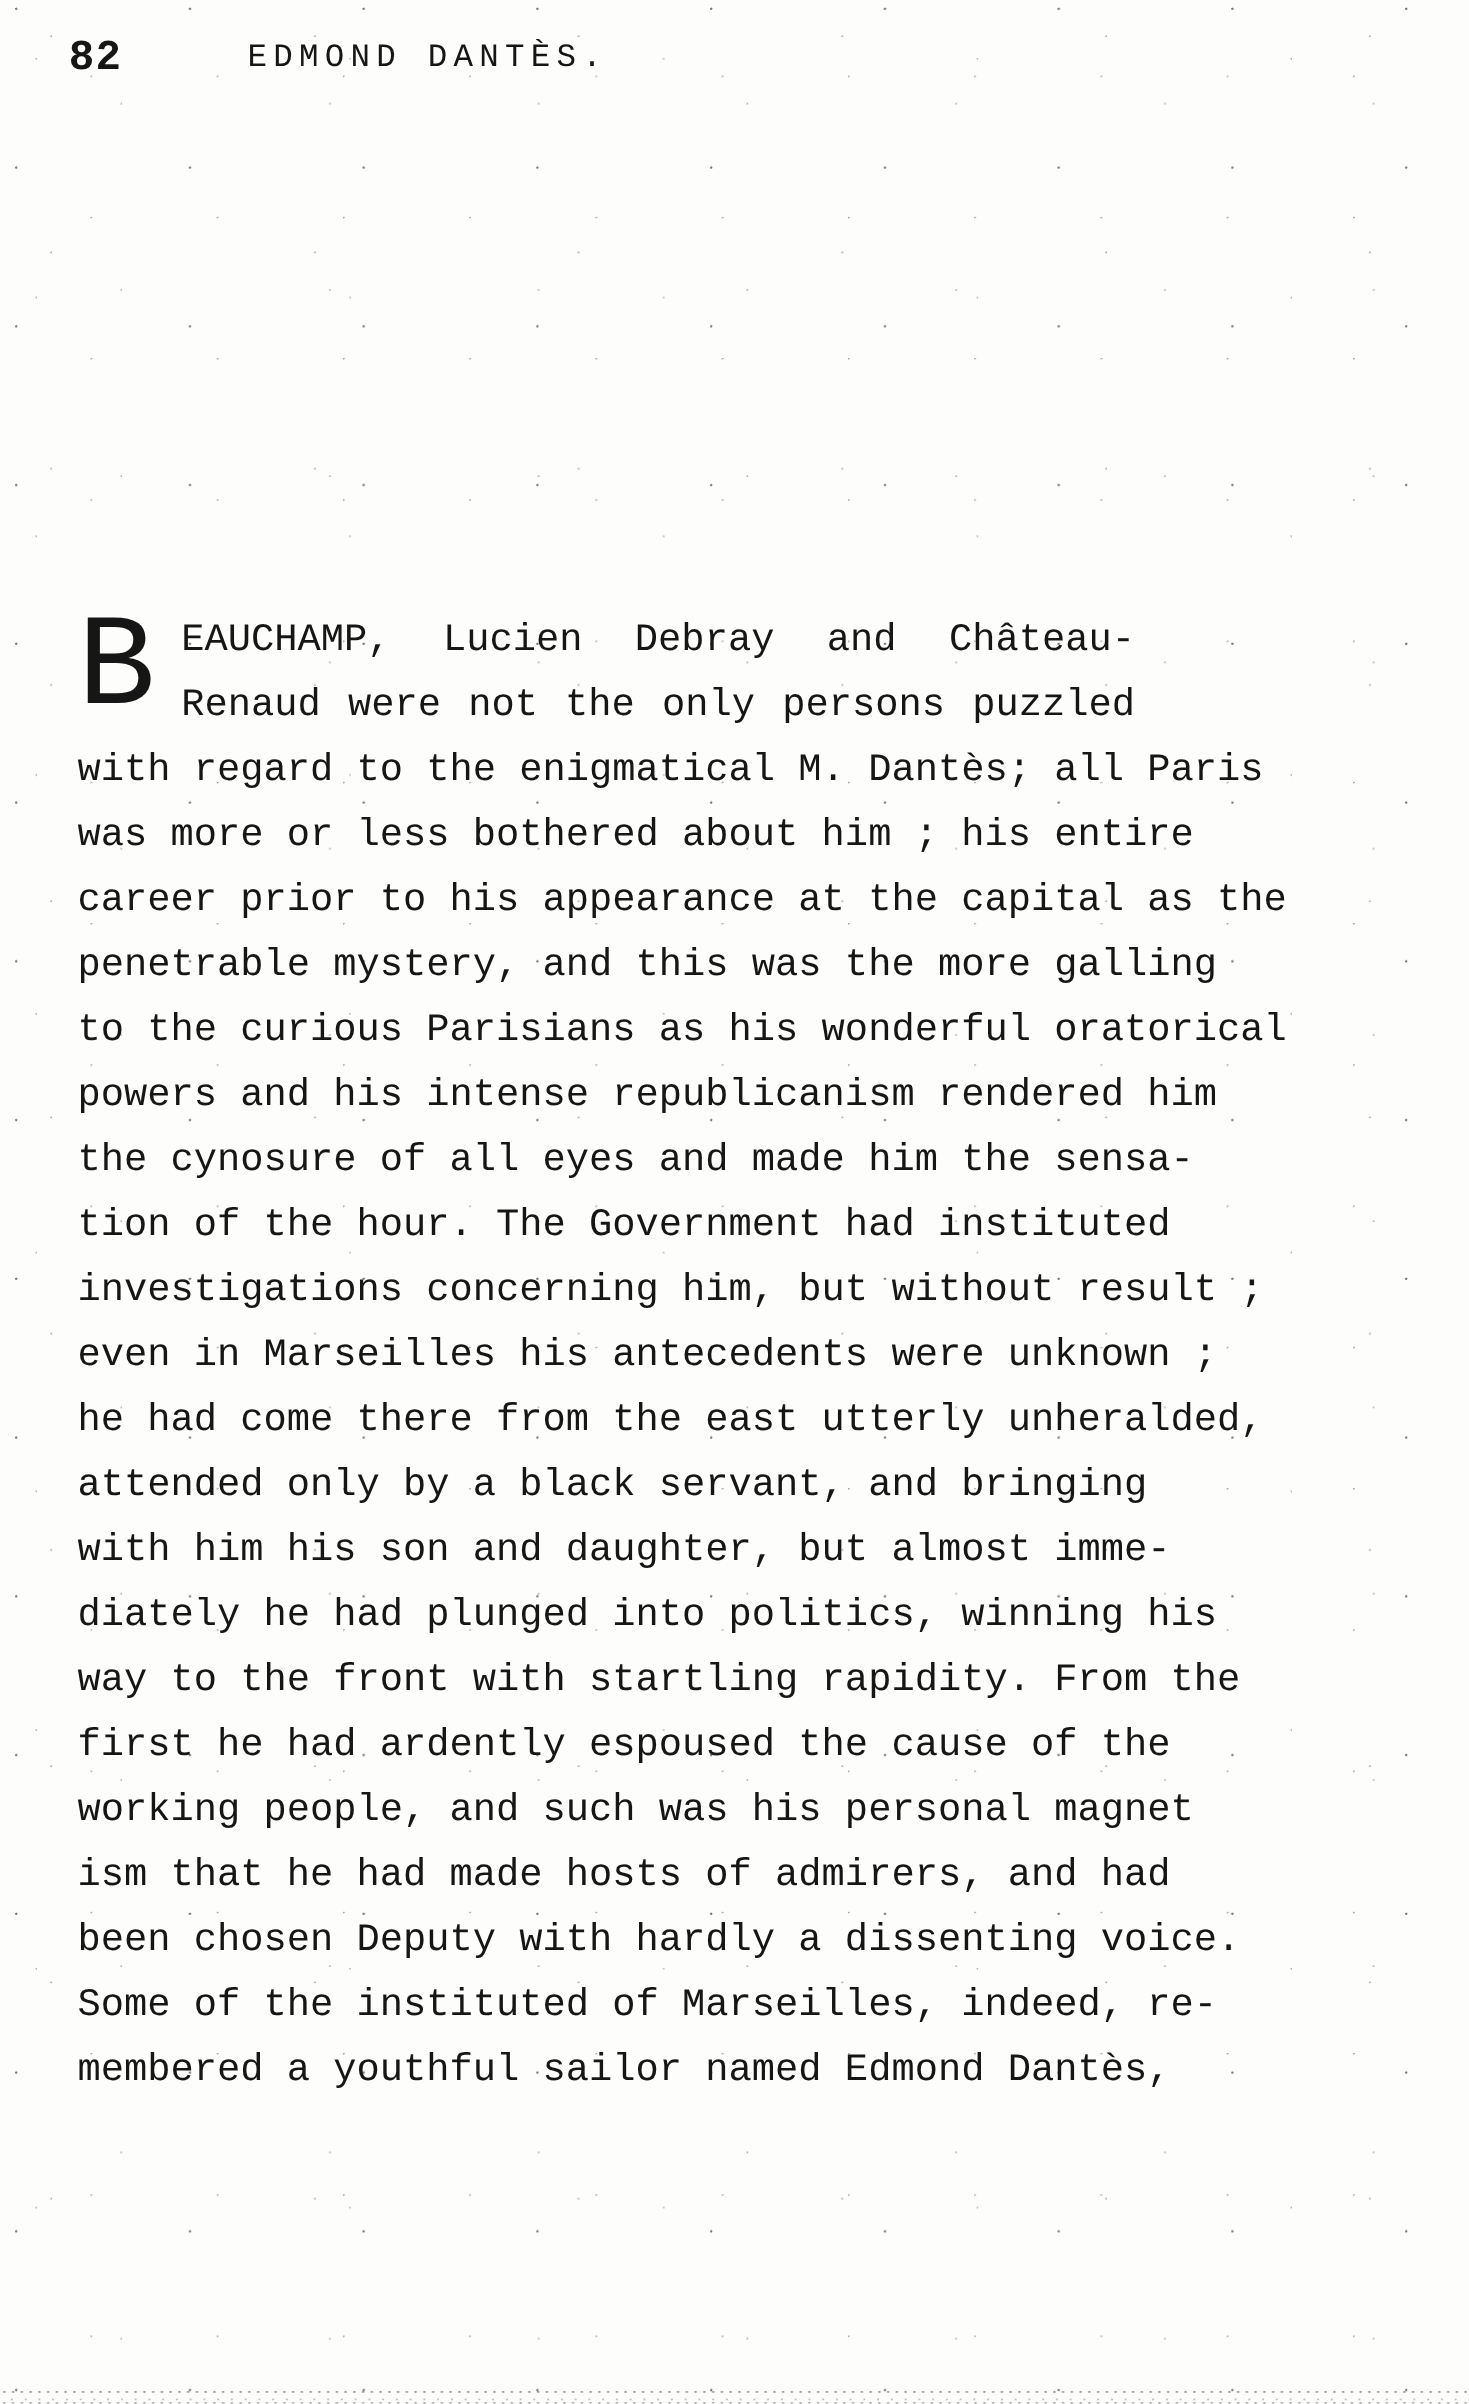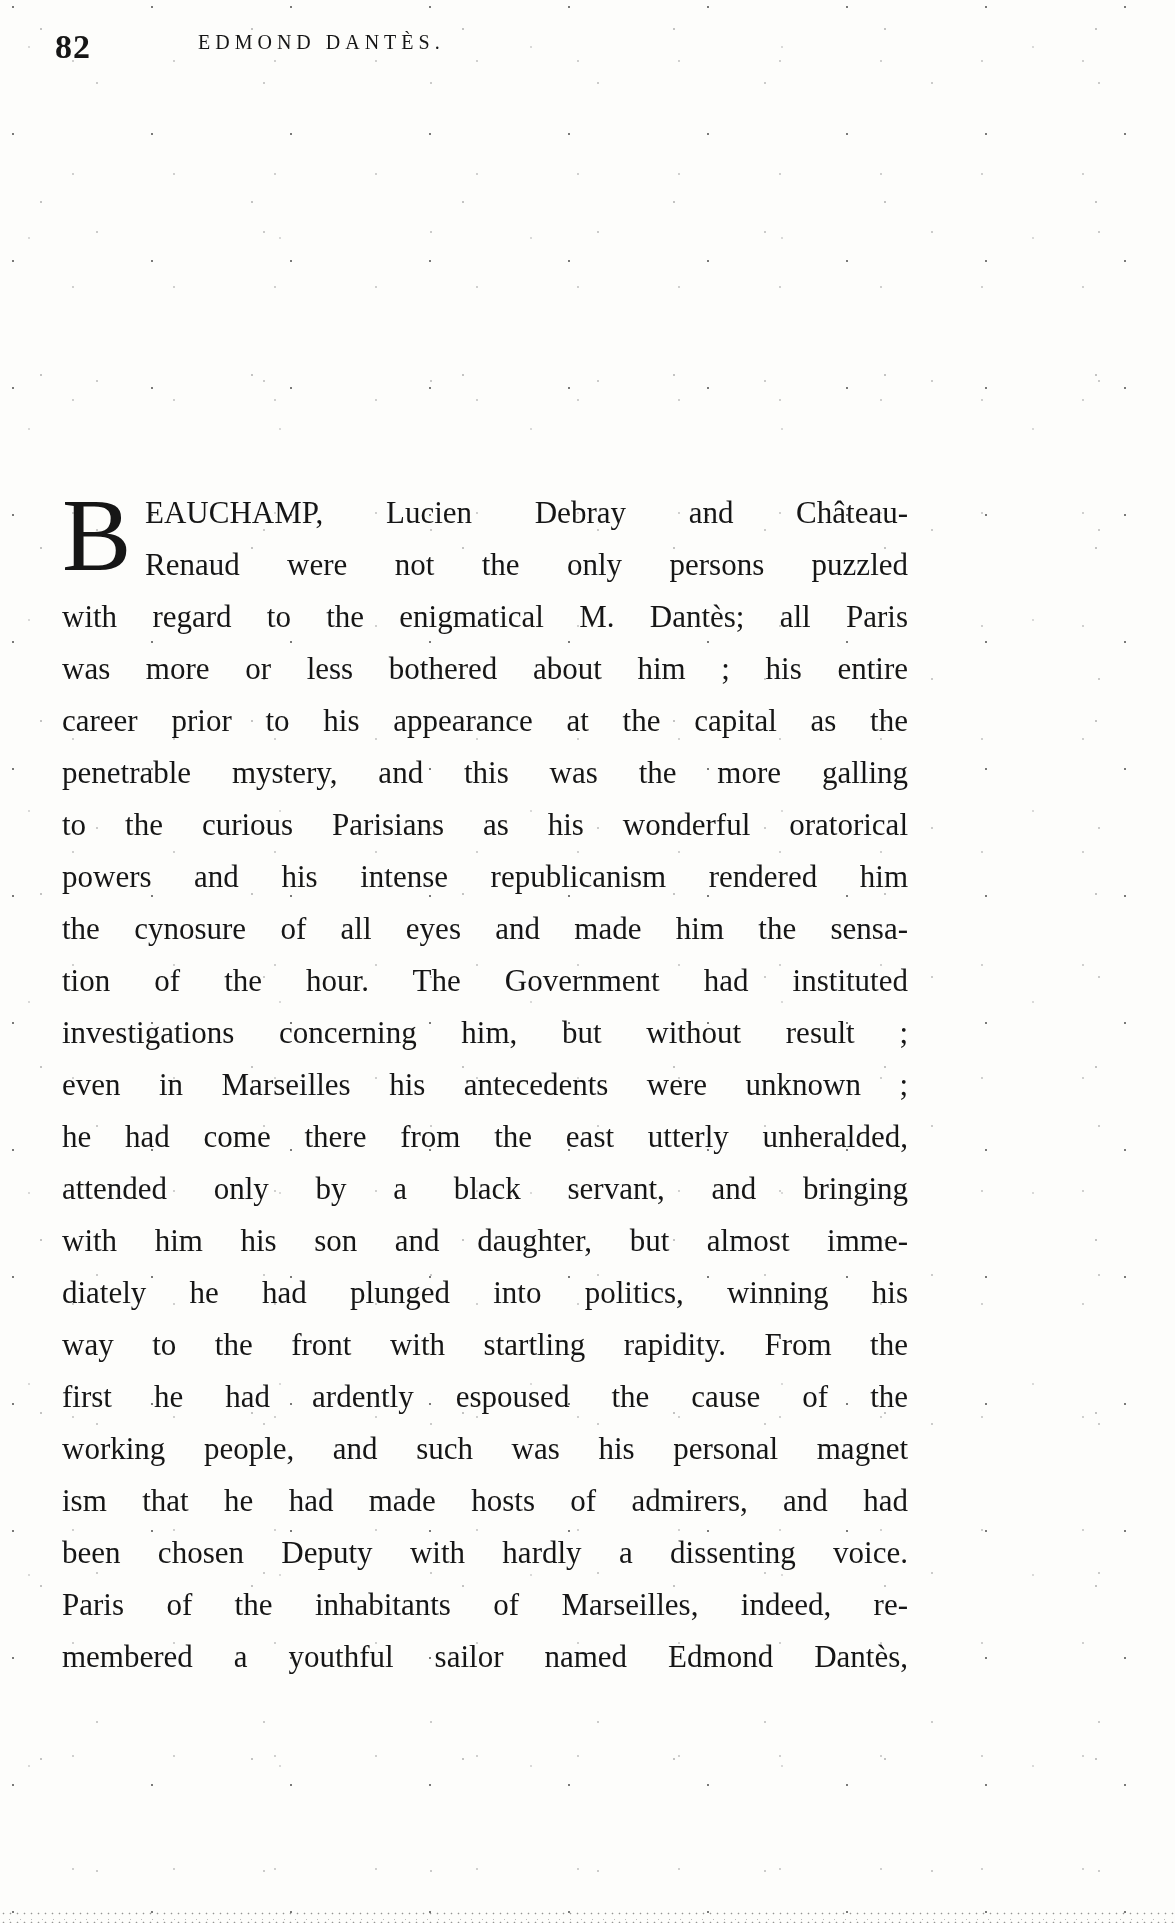--- a/index.html
+++ b/index.html
@@ -8,35 +8,35 @@
     width:1175px;
     height:1923px;
     background-color:#fdfdfb;
     background-image:
       radial-gradient(circle at 13px 7px, rgba(10,10,10,.55) .7px, transparent 1.2px),
       radial-gradient(circle at 41px 29px, rgba(10,10,10,.32) .6px, transparent 1px),
       radial-gradient(circle at 73px 61px, rgba(10,10,10,.38) .5px, transparent .9px),
       radial-gradient(circle at 97px 83px, rgba(10,10,10,.28) .6px, transparent 1px),
       radial-gradient(circle at 29px 47px, rgba(10,10,10,.30) .5px, transparent .9px);
     background-size: 139px 127px, 211px 173px, 101px 113px, 167px 149px, 251px 191px;
-    font-family:Liberation Serif, serif;
+    font-family:Liberation Mono, monospace;
     color:#161616;
     overflow:hidden;
   }
   .running-header{
     position:absolute; top:28px; left:0; width:100%; height:40px;
   }
   .page-number{
     position:absolute; left:55px; top:0;
     font-size:34px; font-weight:700; letter-spacing:1px;
   }
   .header-titles{
     position:absolute; left:198px; top:3px;
     display:flex; gap:56px;
-    font-size:20px; letter-spacing:5px; white-space:nowrap;text-align:right;
+    font-size:26px; letter-spacing:5px; white-space:nowrap;text-align:right;
   }
   .chapter-heading{
     position:absolute; top:252px; left:62px; width:846px;
     text-align:center; font-size:39px; letter-spacing:3px;
   }
   .chapter-subtitle{
     position:absolute; top:341px; left:62px; width:846px;
     text-align:center; font-size:26px; letter-spacing:2.5px; word-spacing:7px;
     white-space:nowrap;
   }
@@ -96,19 +96,19 @@
     <div class="line">even in Marseilles his antecedents were unknown ;</div>
     <div class="line">he had come there from the east utterly unheralded,</div>
     <div class="line">attended only by a black servant, and bringing</div>
     <div class="line">with him his son and daughter, but almost imme-</div>
     <div class="line">diately he had plunged into politics, winning his</div>
     <div class="line">way to the front with startling rapidity. From the</div>
     <div class="line">first he had ardently espoused the cause of the</div>
     <div class="line">working people, and such was his personal magnet</div>
     <div class="line">ism that he had made hosts of admirers, and had</div>
     <div class="line">been chosen Deputy with hardly a dissenting voice.</div>
-    <div class="line">Paris of the inhabitants of Marseilles, indeed, re-</div>
+    <div class="line">Some of the instituted of Marseilles, indeed, re-</div>
     <div class="line">membered a youthful sailor named Edmond Dantès,</div>
   </div>
 
   <div class="bottom-noise"></div>
 
 </div>
 
 </body></html>

